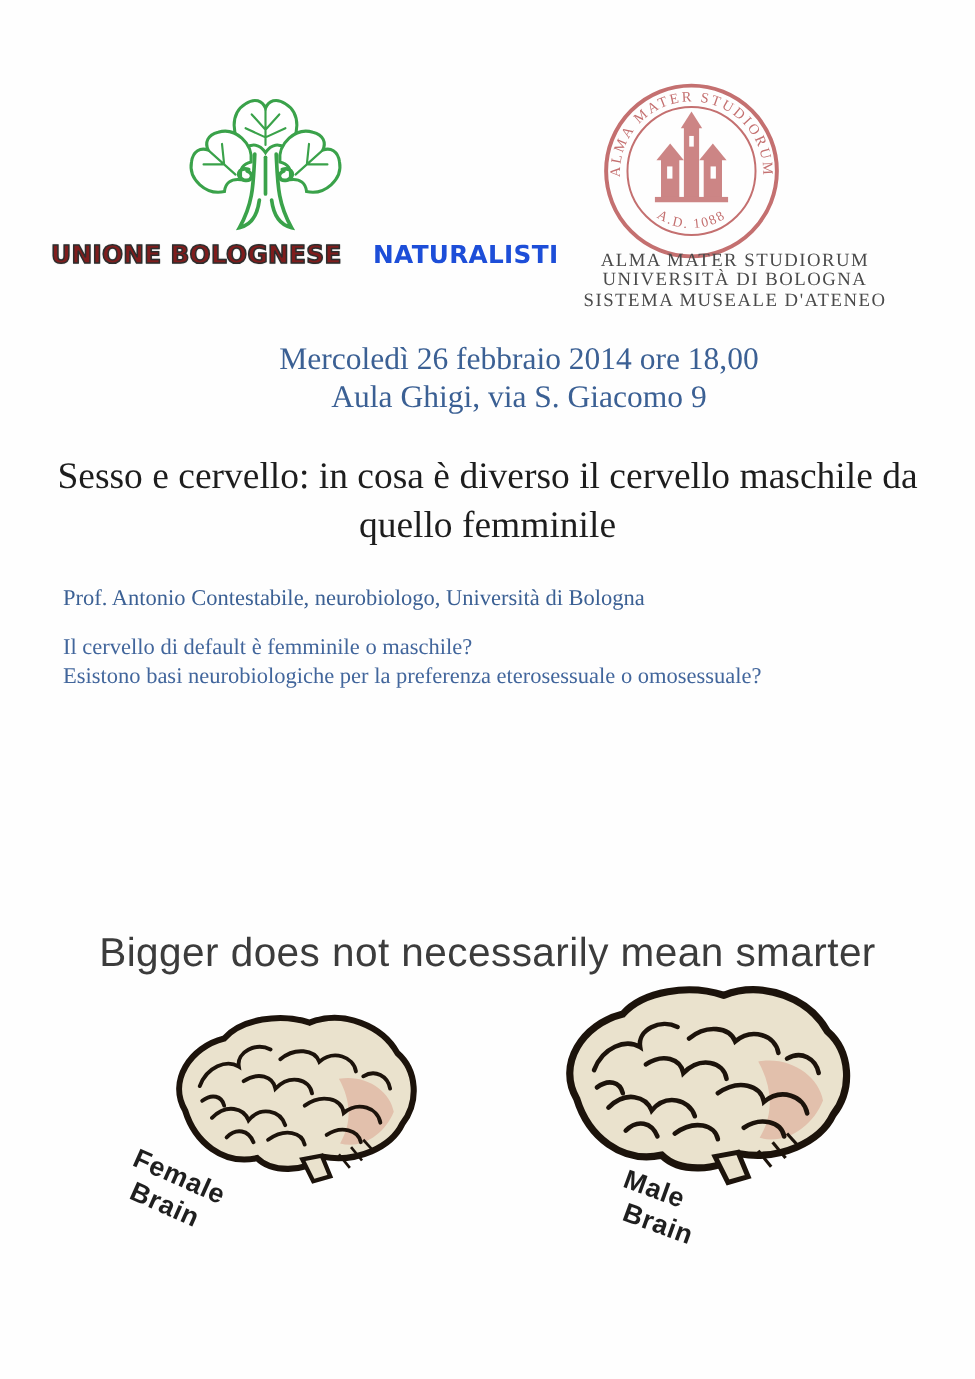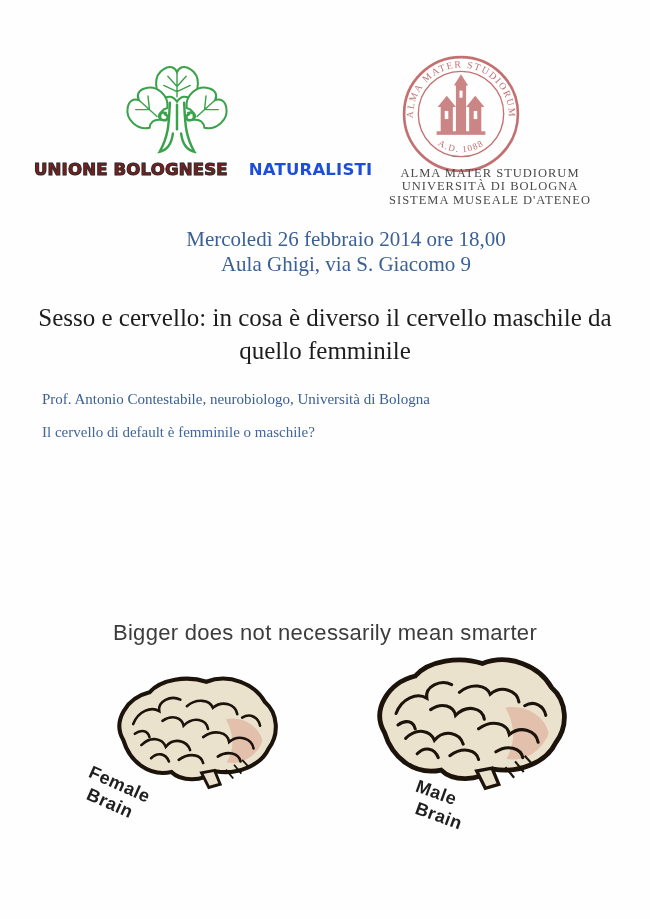--- a/index.html
+++ b/index.html
@@ -50,21 +50,21 @@
   }
   .event-questions {
     position:absolute; left:42px; top:423px; width:585px;
     color:#42669c; font-size:15px; line-height:19.4px;
   }
   
   .fig-caption {
     position:absolute; left:0; top:620px; width:650px;
     text-align:center;
     font-family:"Liberation Sans", sans-serif;
-    font-size:22px; color:#3c3c3c; letter-spacing:.3px;
+    font-size:27px; color:#3c3c3c; letter-spacing:.3px;
   }
   .brain-svg-female { position:absolute; left:102px; top:672px; width:186px; height:122px; }
   .brain-svg-male   { position:absolute; left:360px; top:652px; width:218px; height:144px; }
   .brain-label {
     position:absolute;
     font-family:"Liberation Sans", sans-serif;
     font-weight:600; font-size:18px; line-height:1.18;
     color:#1f1f1f; letter-spacing:.5px;
     transform-origin:left top;
   }
@@ -166,20 +166,21 @@
     <div>Mercoledì 26 febbraio 2014 ore 18,00</div>
     <div>Aula Ghigi, via S. Giacomo 9</div>
   </div>
 
   <h1 class="event-title" style="font-weight:normal;">Sesso e cervello: in cosa è diverso il cervello maschile da quello femminile</h1>
 
   <div class="event-speaker">Prof. Antonio Contestabile, neurobiologo, Università di Bologna</div>
 
   <div class="event-questions">
     <div>Il cervello di default è femminile o maschile?</div>
+    <div>Esistono basi neurobiologiche per la preferenza eterosessuale o omosessuale?</div>
   </div>
 
   <div class="fig-caption">Bigger does not necessarily mean smarter</div>
 
   <svg class="brain-svg-female" viewBox="0 0 220 150">
     <use href="#brain-art"></use>
   </svg>
   <div class="brain-label brain-label-female">
     <div class="line1">Female</div>
     <div class="line2">Brain</div>

